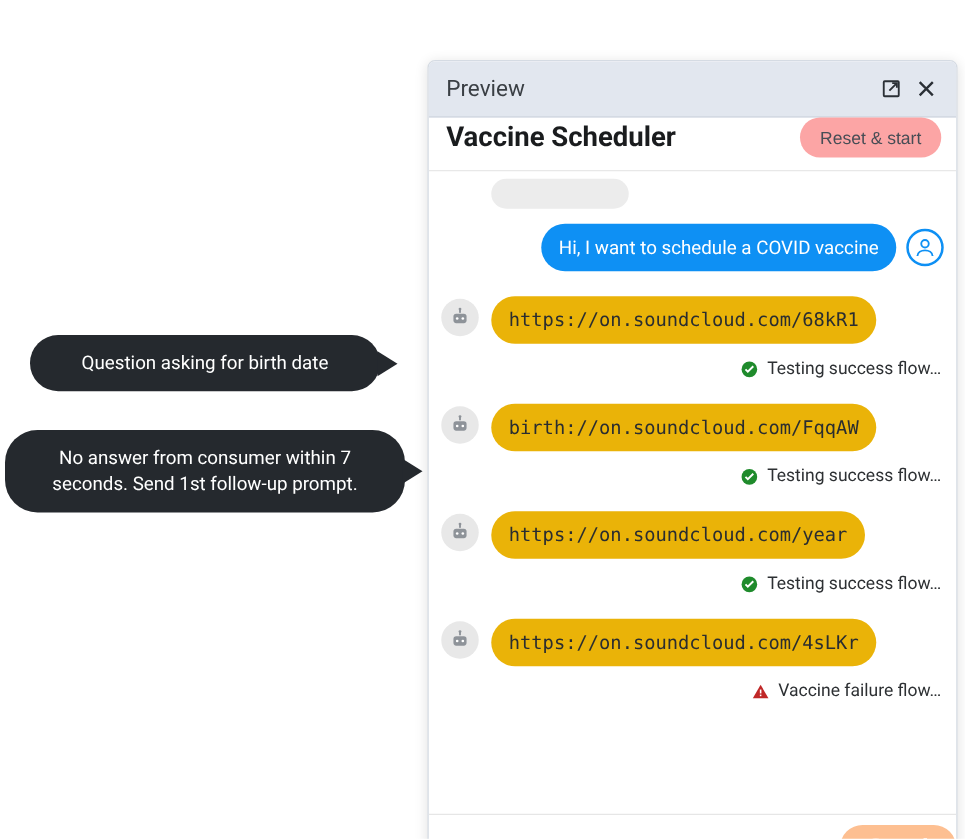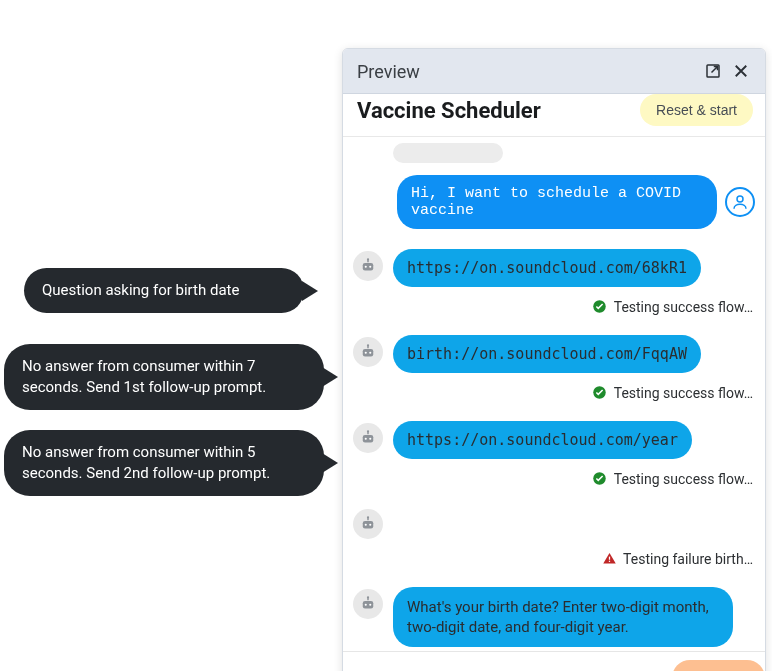--- a/index.html
+++ b/index.html
@@ -20,21 +20,21 @@
   }
   .annotation {
     position: absolute;
     background: #25292e;
     color: #fff;
     font-size: 15px;
     line-height: 1.4;
     padding: 12px 18px;
     border-radius: 26px;
     max-width: 320px;
-    text-align: left;
+    text-align: center;
   }
   .annotation::after {
     content: "";
     position: absolute;
     right: -14px;
     top: 50%;
     transform: translateY(-50%);
     width: 0; height: 0;
     border-top: 10px solid transparent;
     border-bottom: 10px solid transparent;
@@ -82,21 +82,21 @@
     padding: 0 12px 10px 14px;
     border-bottom: 1px solid #e8e8e8;
   }
   .subheader h2 {
     font-size: 22px;
     font-weight: 700;
     color: #1a1c1e;
     flex: 1;
   }
   .reset-btn {
-    background: #fef9c3;
+    background: #fca5a5;
     border: none;
     border-radius: 18px;
     padding: 8px 16px;
     font-size: 14px;
     color: #474d55;
     cursor: pointer;
   }
   .chat-body {
     flex: 1;
     overflow-y: auto;
@@ -112,21 +112,20 @@
     height: 24px;
     background: #ececec;
     border-radius: 16px;
   }
   .user-row {
     display: flex;
     align-items: center;
     justify-content: flex-end;
     gap: 8px;
     margin-top: 6px;
-    font-family: Liberation Mono, monospace;
   }
   .user-bubble {
     background: #0e90f4;
     color: #fff;
     padding: 10px 14px;
     border-radius: 20px;
     font-size: 15px;
     max-width: 320px;
   }
   .user-avatar {
@@ -149,21 +148,21 @@
     width: 30px; height: 30px;
     border-radius: 50%;
     background: #e8e8e8;
     display: flex;
     align-items: center;
     justify-content: center;
     flex-shrink: 0;
     margin-top: 2px;
   }
   .bot-bubble {
-    background: #0ea5e9;
+    background: #eab308;
     color: #2a2d30;
     padding: 10px 14px;
     border-radius: 20px;
     font-size: 15px;
     font-family: ui-monospace, Menlo, Consolas, monospace;
     max-width: 340px;
   }
   .bot-bubble.plain { font-family: inherit; line-height: 1.35; }
   .status-row {
     display: flex;
@@ -207,21 +206,20 @@
     font-weight: 600;
     cursor: pointer;
   }
 </style>
 </head>
 <body>
 
 <div class="annotations">
   <div class="annotation" style="top:268px;left:24px;width:280px">Question asking for birth date</div>
   <div class="annotation" style="top:344px;left:4px;width:324px">No answer from consumer within 7 seconds. Send 1st follow-up prompt.</div>
-  <div class="annotation" style="top:430px;left:4px;width:324px">No answer from consumer within 5 seconds. Send 2nd follow-up prompt.</div>
 </div>
 
 <div class="preview-panel">
 
   <div class="titlebar">
     <span class="title">Preview</span>
     <span class="icon-btn">
       <svg width="18" height="18" viewBox="0 0 24 24" fill="none" stroke="#2b3036" stroke-width="2">
           <rect x="4" y="4" width="16" height="16" rx="1"></rect>
           <path d="M10 14 L18 6 M13 6 H18 V11"></path>
@@ -322,44 +320,33 @@
     <div class="bot-row">
       <div class="bot-avatar">
         <svg width="18" height="18" viewBox="0 0 24 24" fill="#8e9399">
             <rect x="5" y="8" width="14" height="10" rx="3"></rect>
             <circle cx="9" cy="13" r="1.4" fill="#fff"></circle>
             <circle cx="15" cy="13" r="1.4" fill="#fff"></circle>
             <rect x="11" y="3" width="2" height="4"></rect>
             <circle cx="12" cy="3" r="1.5"></circle>
           </svg>
       </div>
+      <div class="bot-bubble">https://on.soundcloud.com/4sLKr</div>
     </div>
     <div class="status-row failure">
       <span class="status-icon">
         <svg width="15" height="15" viewBox="0 0 24 24">
             <path d="M12 3 L22 20 H2 Z" fill="#c02727"></path>
             <rect x="11" y="9" width="2" height="5" fill="#fff"></rect>
             <rect x="11" y="15.5" width="2" height="2" fill="#fff"></rect>
           </svg>
       </span>
-      <span>Testing failure birth…</span>
-    </div>
-
-    <div class="bot-row">
-      <div class="bot-avatar">
-        <svg width="18" height="18" viewBox="0 0 24 24" fill="#8e9399">
-            <rect x="5" y="8" width="14" height="10" rx="3"></rect>
-            <circle cx="9" cy="13" r="1.4" fill="#fff"></circle>
-            <circle cx="15" cy="13" r="1.4" fill="#fff"></circle>
-            <rect x="11" y="3" width="2" height="4"></rect>
-            <circle cx="12" cy="3" r="1.5"></circle>
-          </svg>
-      </div>
-      <div class="bot-bubble plain">What's your birth date? Enter two-digit month, two-digit date, and four-digit year.</div>
-    </div>
+      <span>Vaccine failure flow…</span>
+    </div>
+
 
   </div>
 
   <div class="input-bar">
     <input type="text" placeholder="Send a message..." style="">
     <button class="send-btn">Send</button>
   </div>
 
 </div>
 

